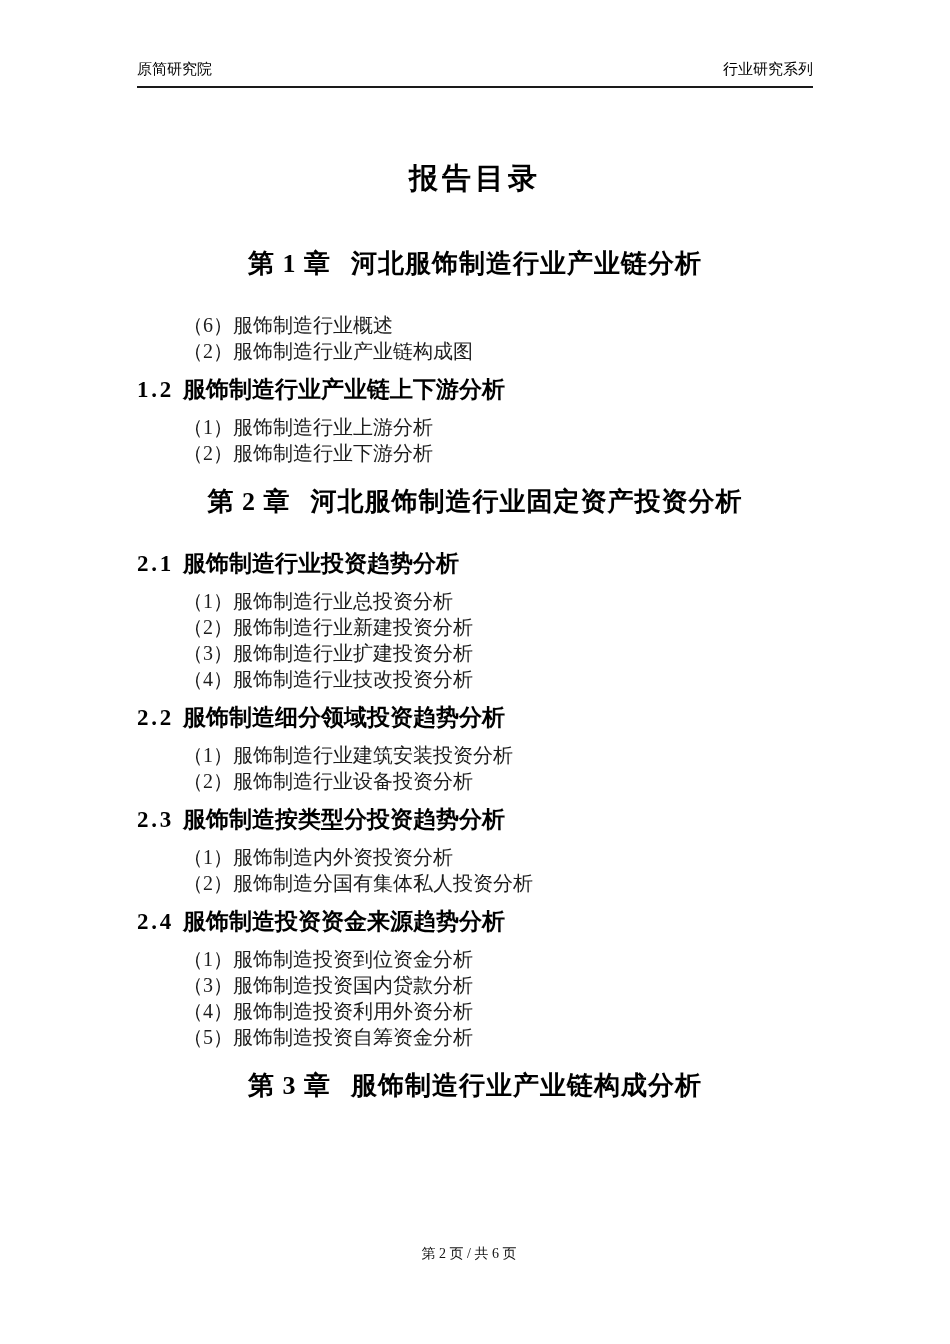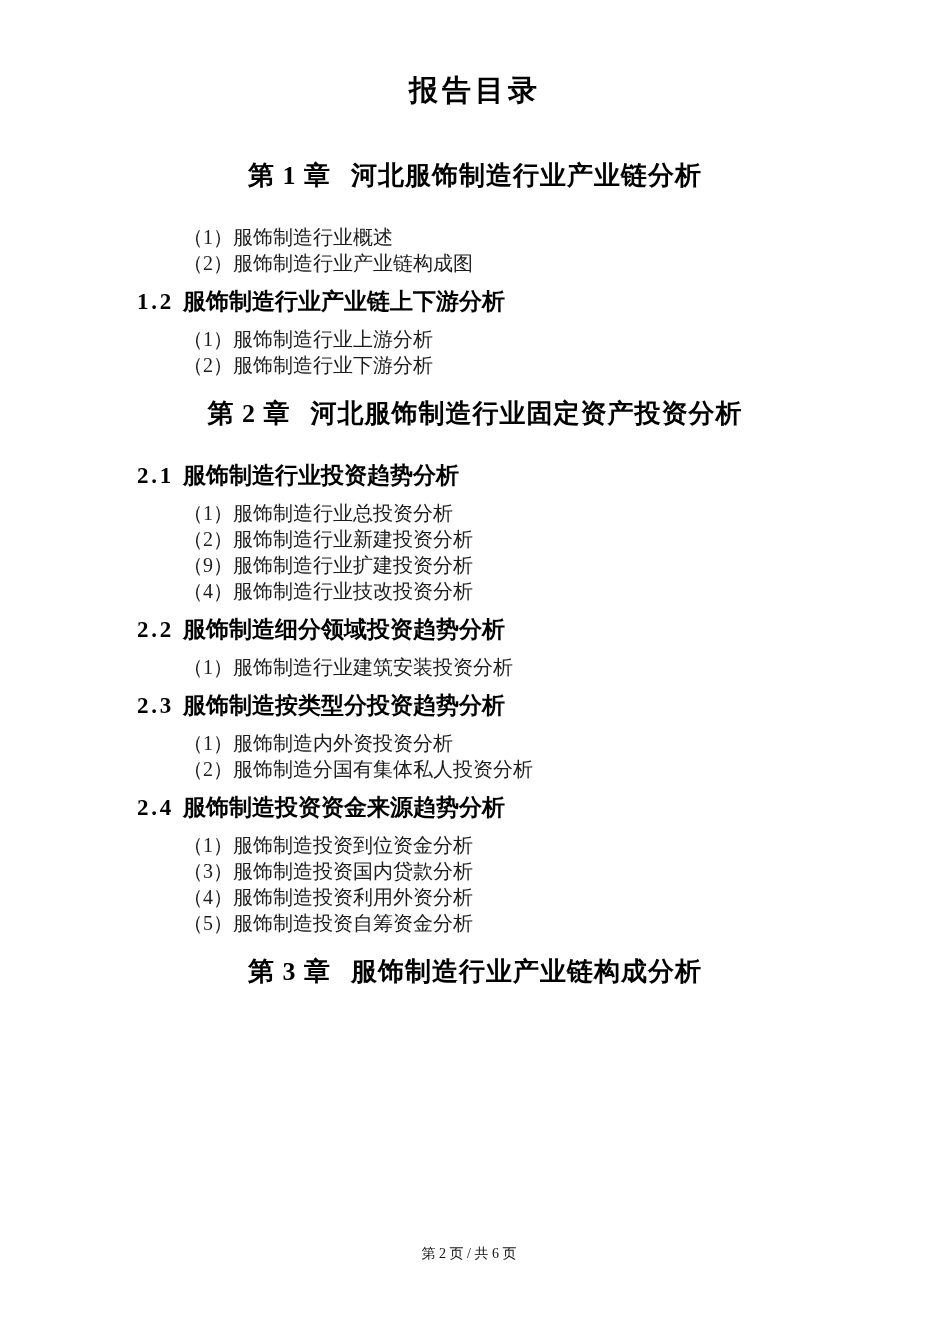--- a/index.html
+++ b/index.html
@@ -64,45 +64,50 @@
     font-size: 14px;
     line-height: 20px;
     color: #111111;
   }
 </style>
 </head>
 <body>
 
 <div class="content">
 
+  <div class="page-header">
+    <span>原简研究院</span>
+    <span>行业研究系列</span>
+  </div>
 
   <h1 class="toc-title">报告目录</h1>
 
   <main>
       <h2 class="chapter"><span class="ch-num">第 1 章</span><span>河北服饰制造行业产业链分析</span></h2>
       <div class="item-list">
-        <div class="item">（1）服饰制造行业概述</div>
+        <div class="item">（6）服饰制造行业概述</div>
         <div class="item">（2）服饰制造行业产业链构成图</div>
       </div>
       <h3 class="section"><span class="sec-num">1.2</span><span>服饰制造行业产业链上下游分析</span></h3>
       <div class="item-list">
         <div class="item">（1）服饰制造行业上游分析</div>
         <div class="item">（2）服饰制造行业下游分析</div>
       </div>
       <h2 class="chapter"><span class="ch-num">第 2 章</span><span>河北服饰制造行业固定资产投资分析</span></h2>
       <h3 class="section"><span class="sec-num">2.1</span><span>服饰制造行业投资趋势分析</span></h3>
       <div class="item-list">
         <div class="item">（1）服饰制造行业总投资分析</div>
         <div class="item">（2）服饰制造行业新建投资分析</div>
-        <div class="item">（9）服饰制造行业扩建投资分析</div>
+        <div class="item">（3）服饰制造行业扩建投资分析</div>
         <div class="item">（4）服饰制造行业技改投资分析</div>
       </div>
       <h3 class="section"><span class="sec-num">2.2</span><span>服饰制造细分领域投资趋势分析</span></h3>
       <div class="item-list">
         <div class="item">（1）服饰制造行业建筑安装投资分析</div>
+        <div class="item">（2）服饰制造行业设备投资分析</div>
       </div>
       <h3 class="section"><span class="sec-num">2.3</span><span>服饰制造按类型分投资趋势分析</span></h3>
       <div class="item-list">
         <div class="item">（1）服饰制造内外资投资分析</div>
         <div class="item">（2）服饰制造分国有集体私人投资分析</div>
       </div>
       <h3 class="section"><span class="sec-num">2.4</span><span>服饰制造投资资金来源趋势分析</span></h3>
       <div class="item-list">
         <div class="item">（1）服饰制造投资到位资金分析</div>
         <div class="item">（3）服饰制造投资国内贷款分析</div>

